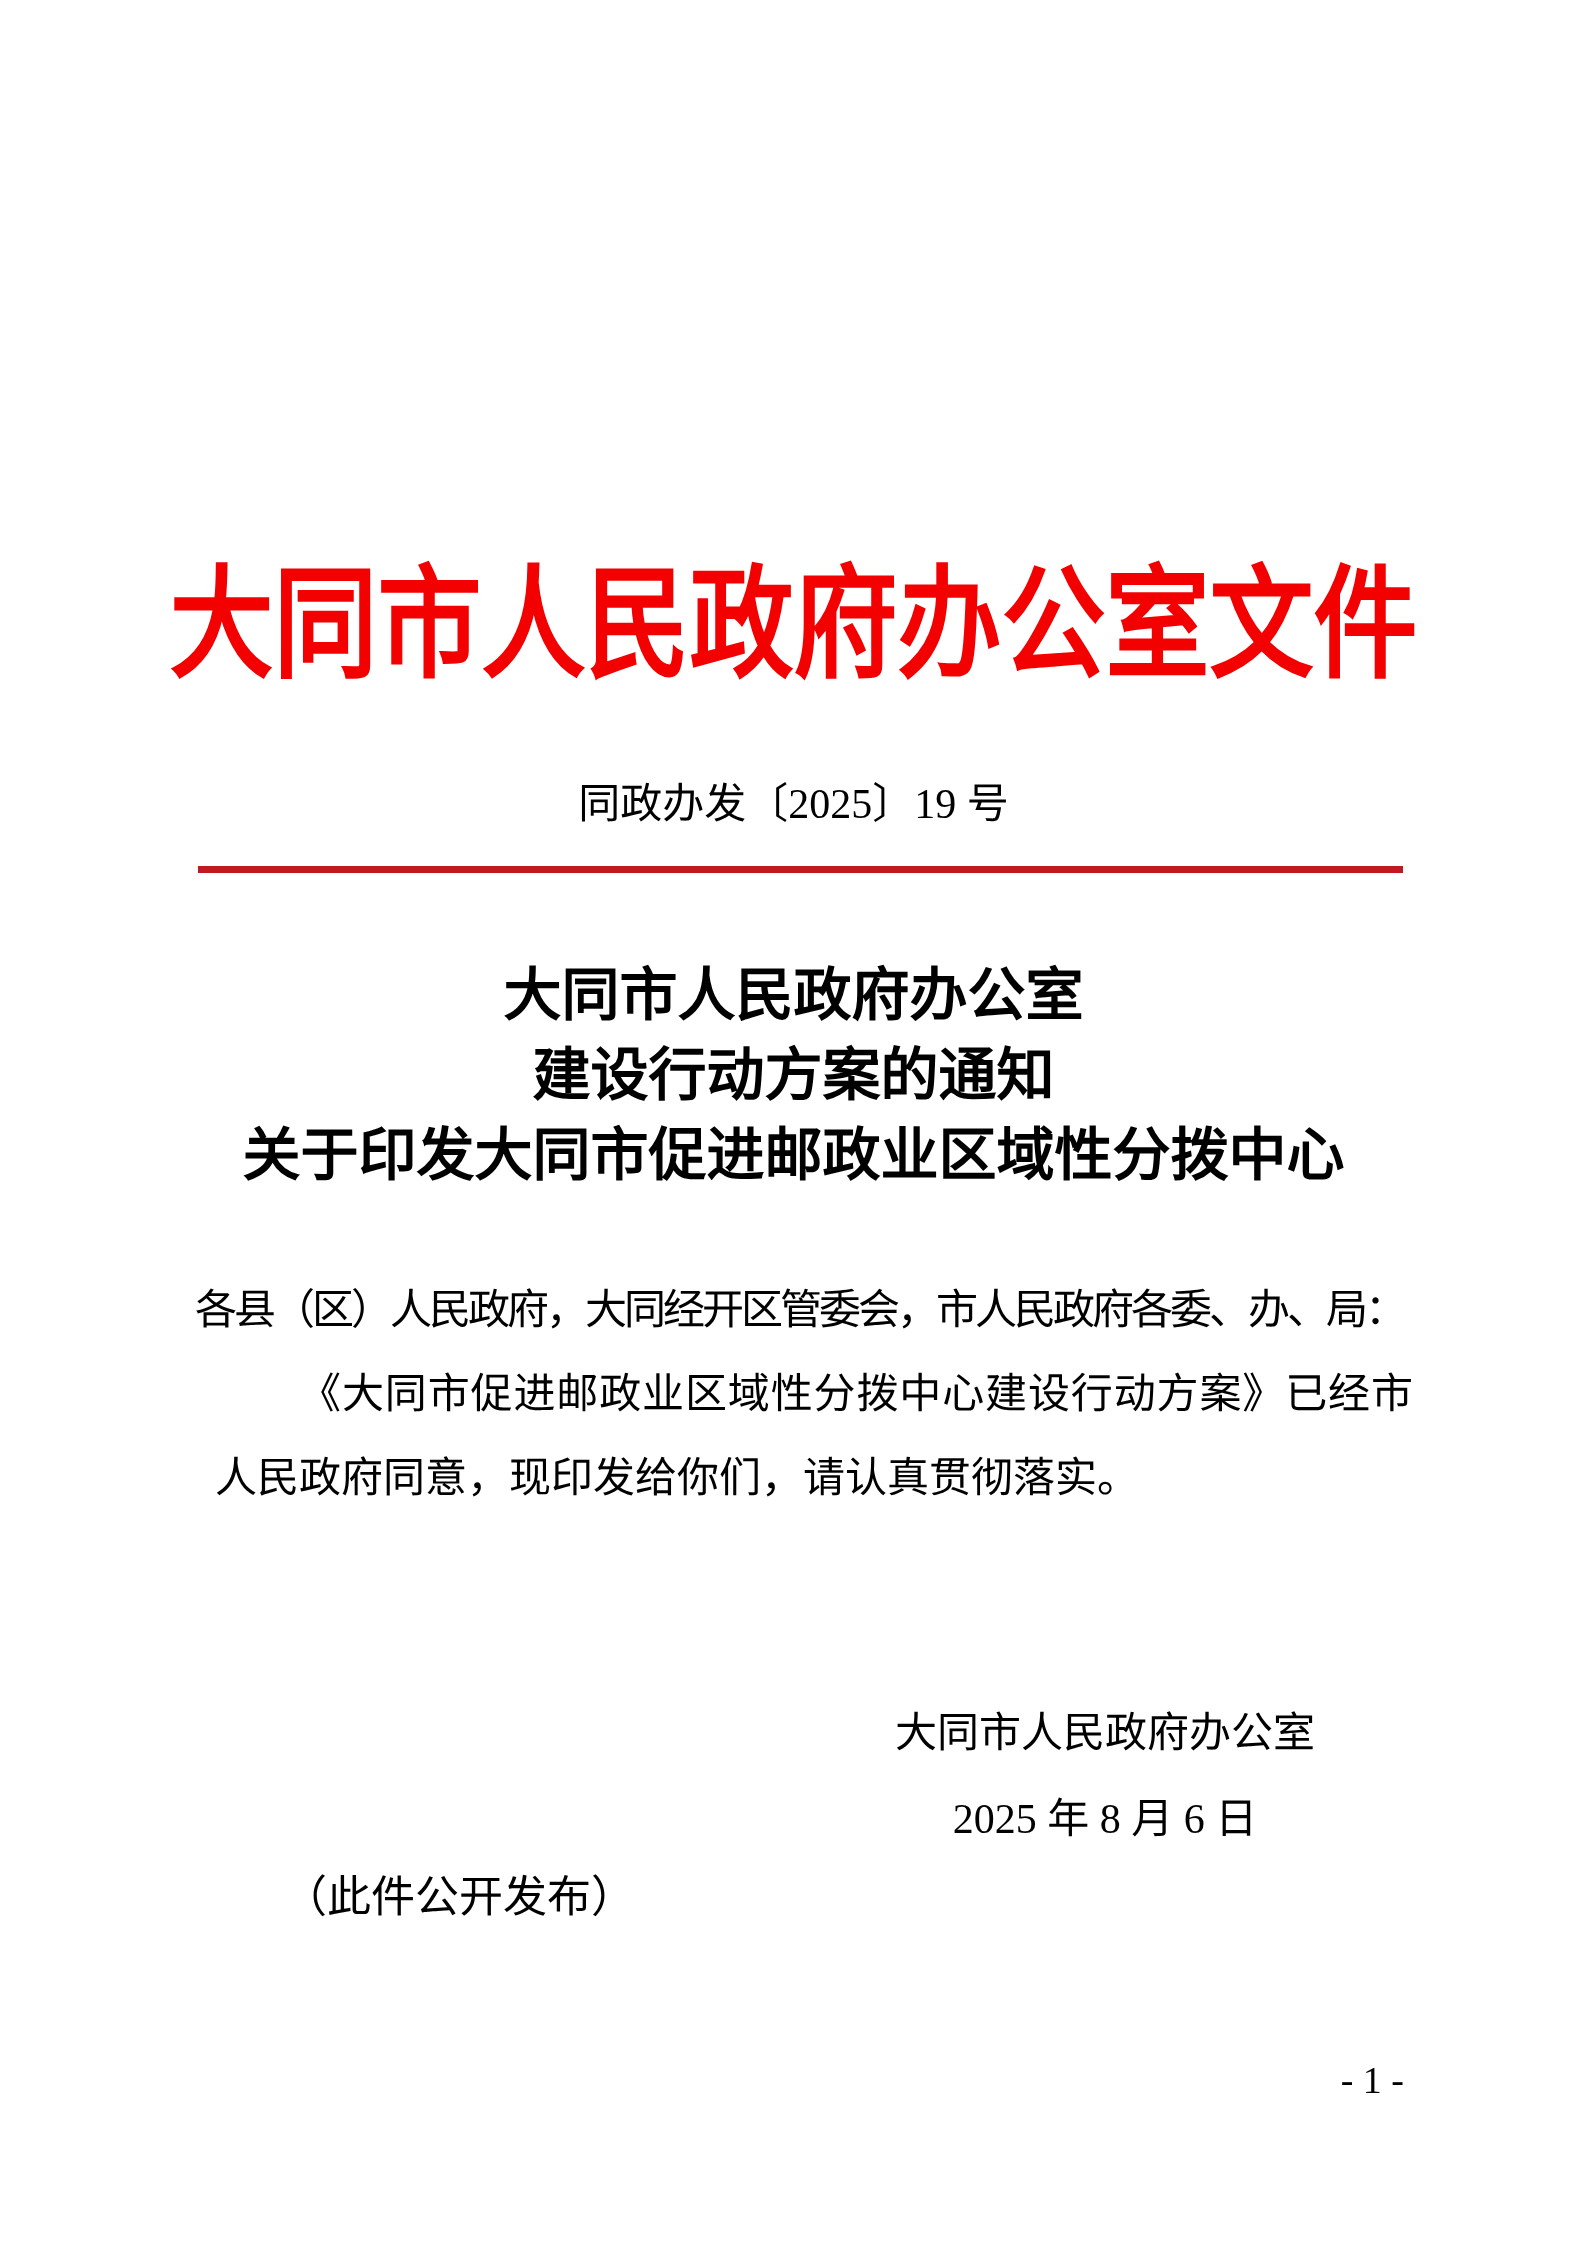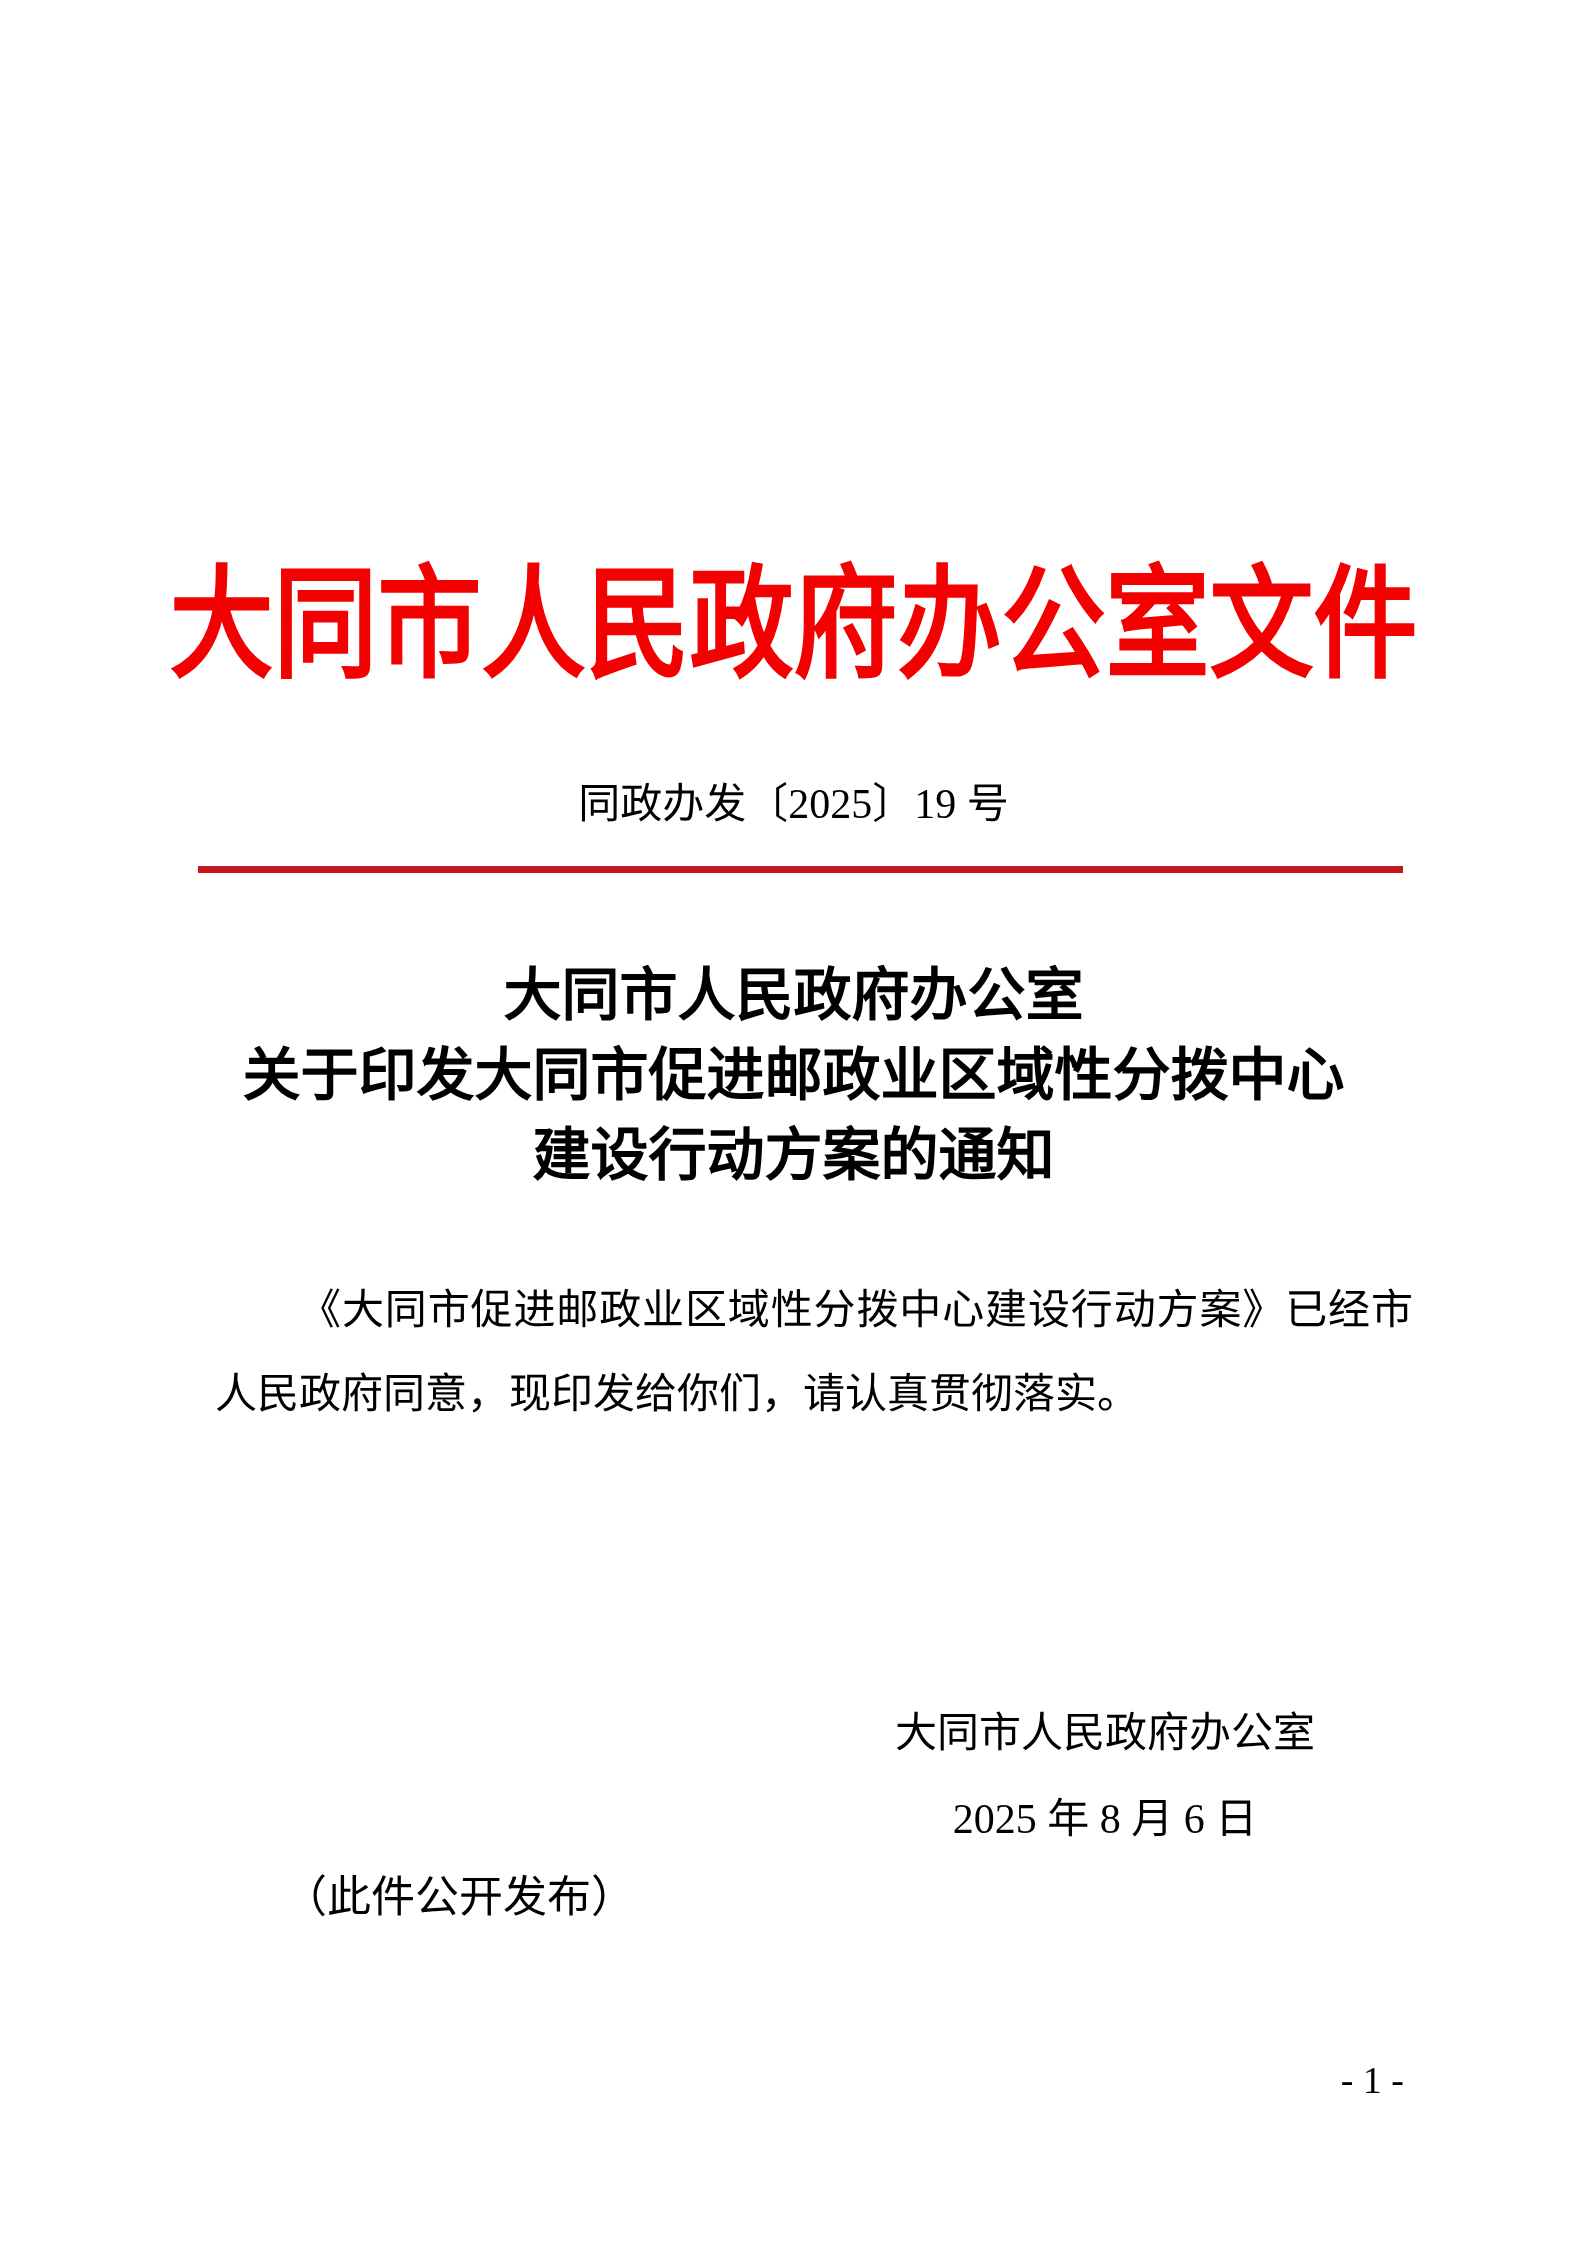--- a/index.html
+++ b/index.html
@@ -121,25 +121,26 @@
 <div class="page">
 
   <div class="red-header">大同市人民政府办公室文件</div>
 
   <div class="doc-number">同政办发〔2025〕19 号</div>
 
   <div class="red-line"></div>
 
   <div class="doc-title">
     <div>大同市人民政府办公室</div>
+    <div>建设行动方案的通知</div>
     <div>关于印发大同市促进邮政业区域性分拨中心</div>
-    <div>建设行动方案的通知</div>
   </div>
 
   <div class="body-text">
+    <p class="salutation">各县（区）人民政府，大同经开区管委会，市人民政府各委、办、局：</p>
     <p class="paragraph">《大同市促进邮政业区域性分拨中心建设行动方案》已经市人民政府同意，现印发给你们，请认真贯彻落实。</p>
   </div>
 
   <div class="closing-block">
     <div>大同市人民政府办公室</div>
     <div>2025 年 8 月 6 日</div>
   </div>
 
   <div class="public-note">（此件公开发布）</div>
 

